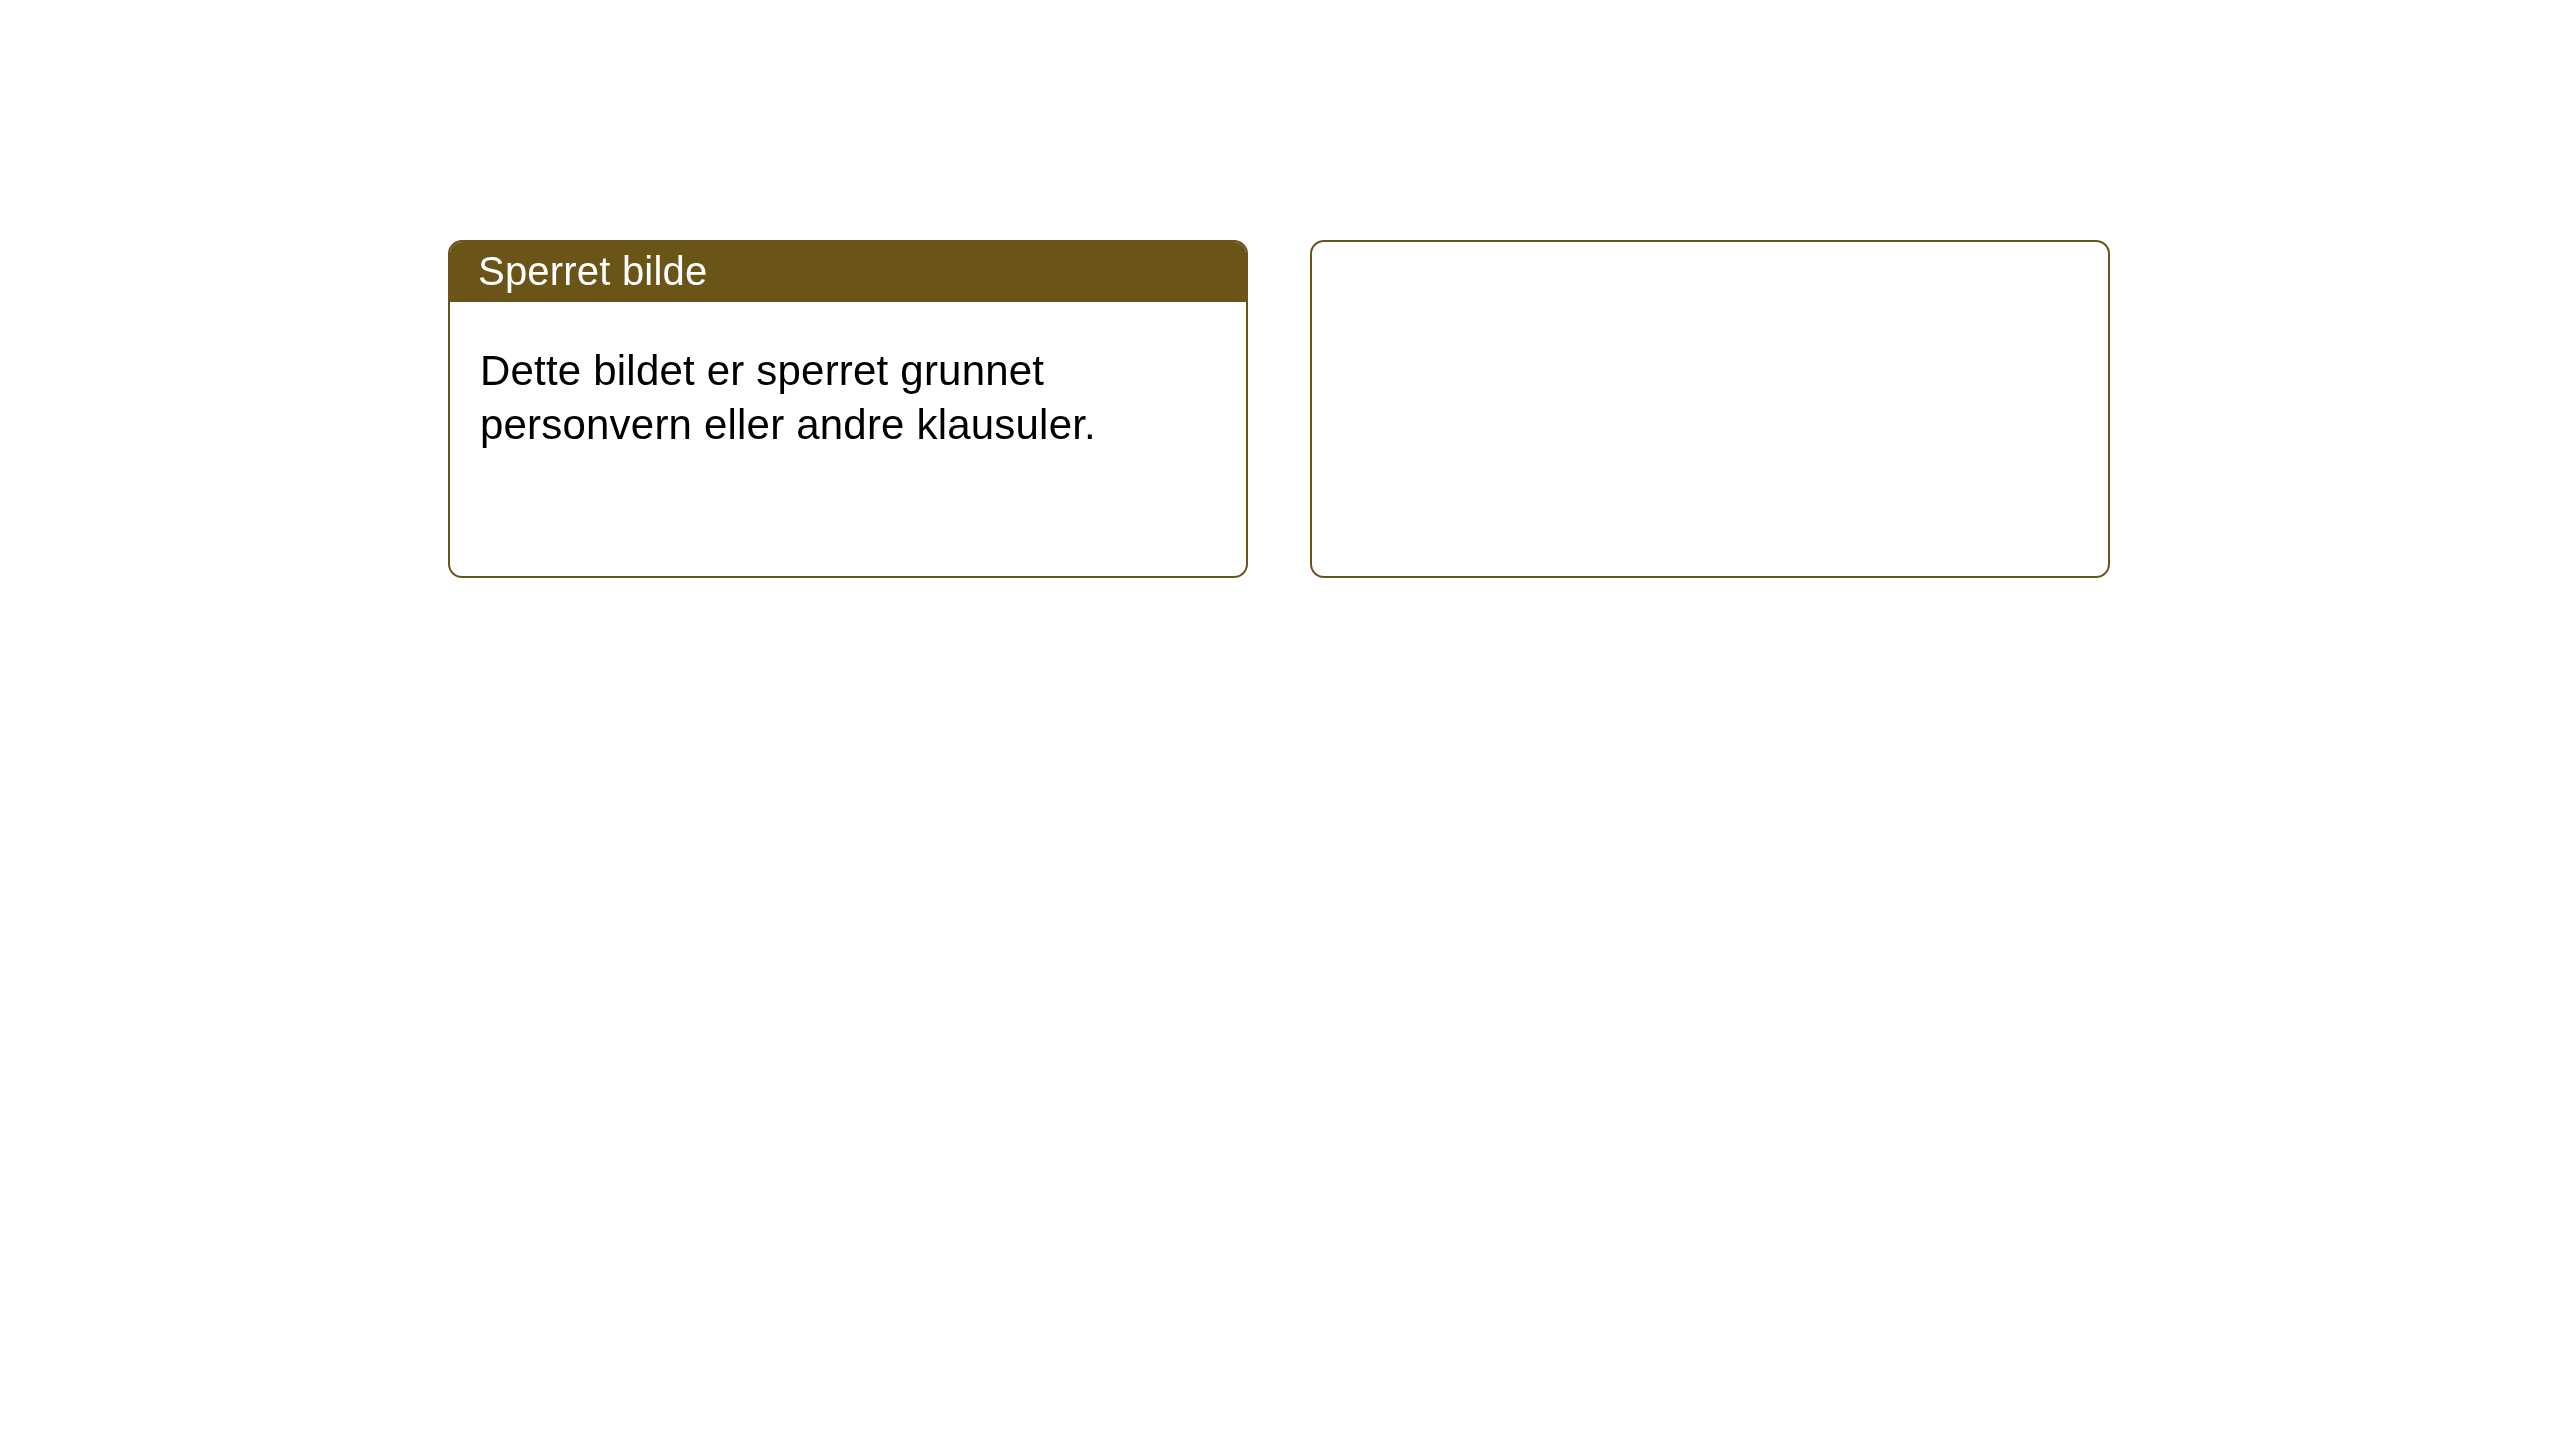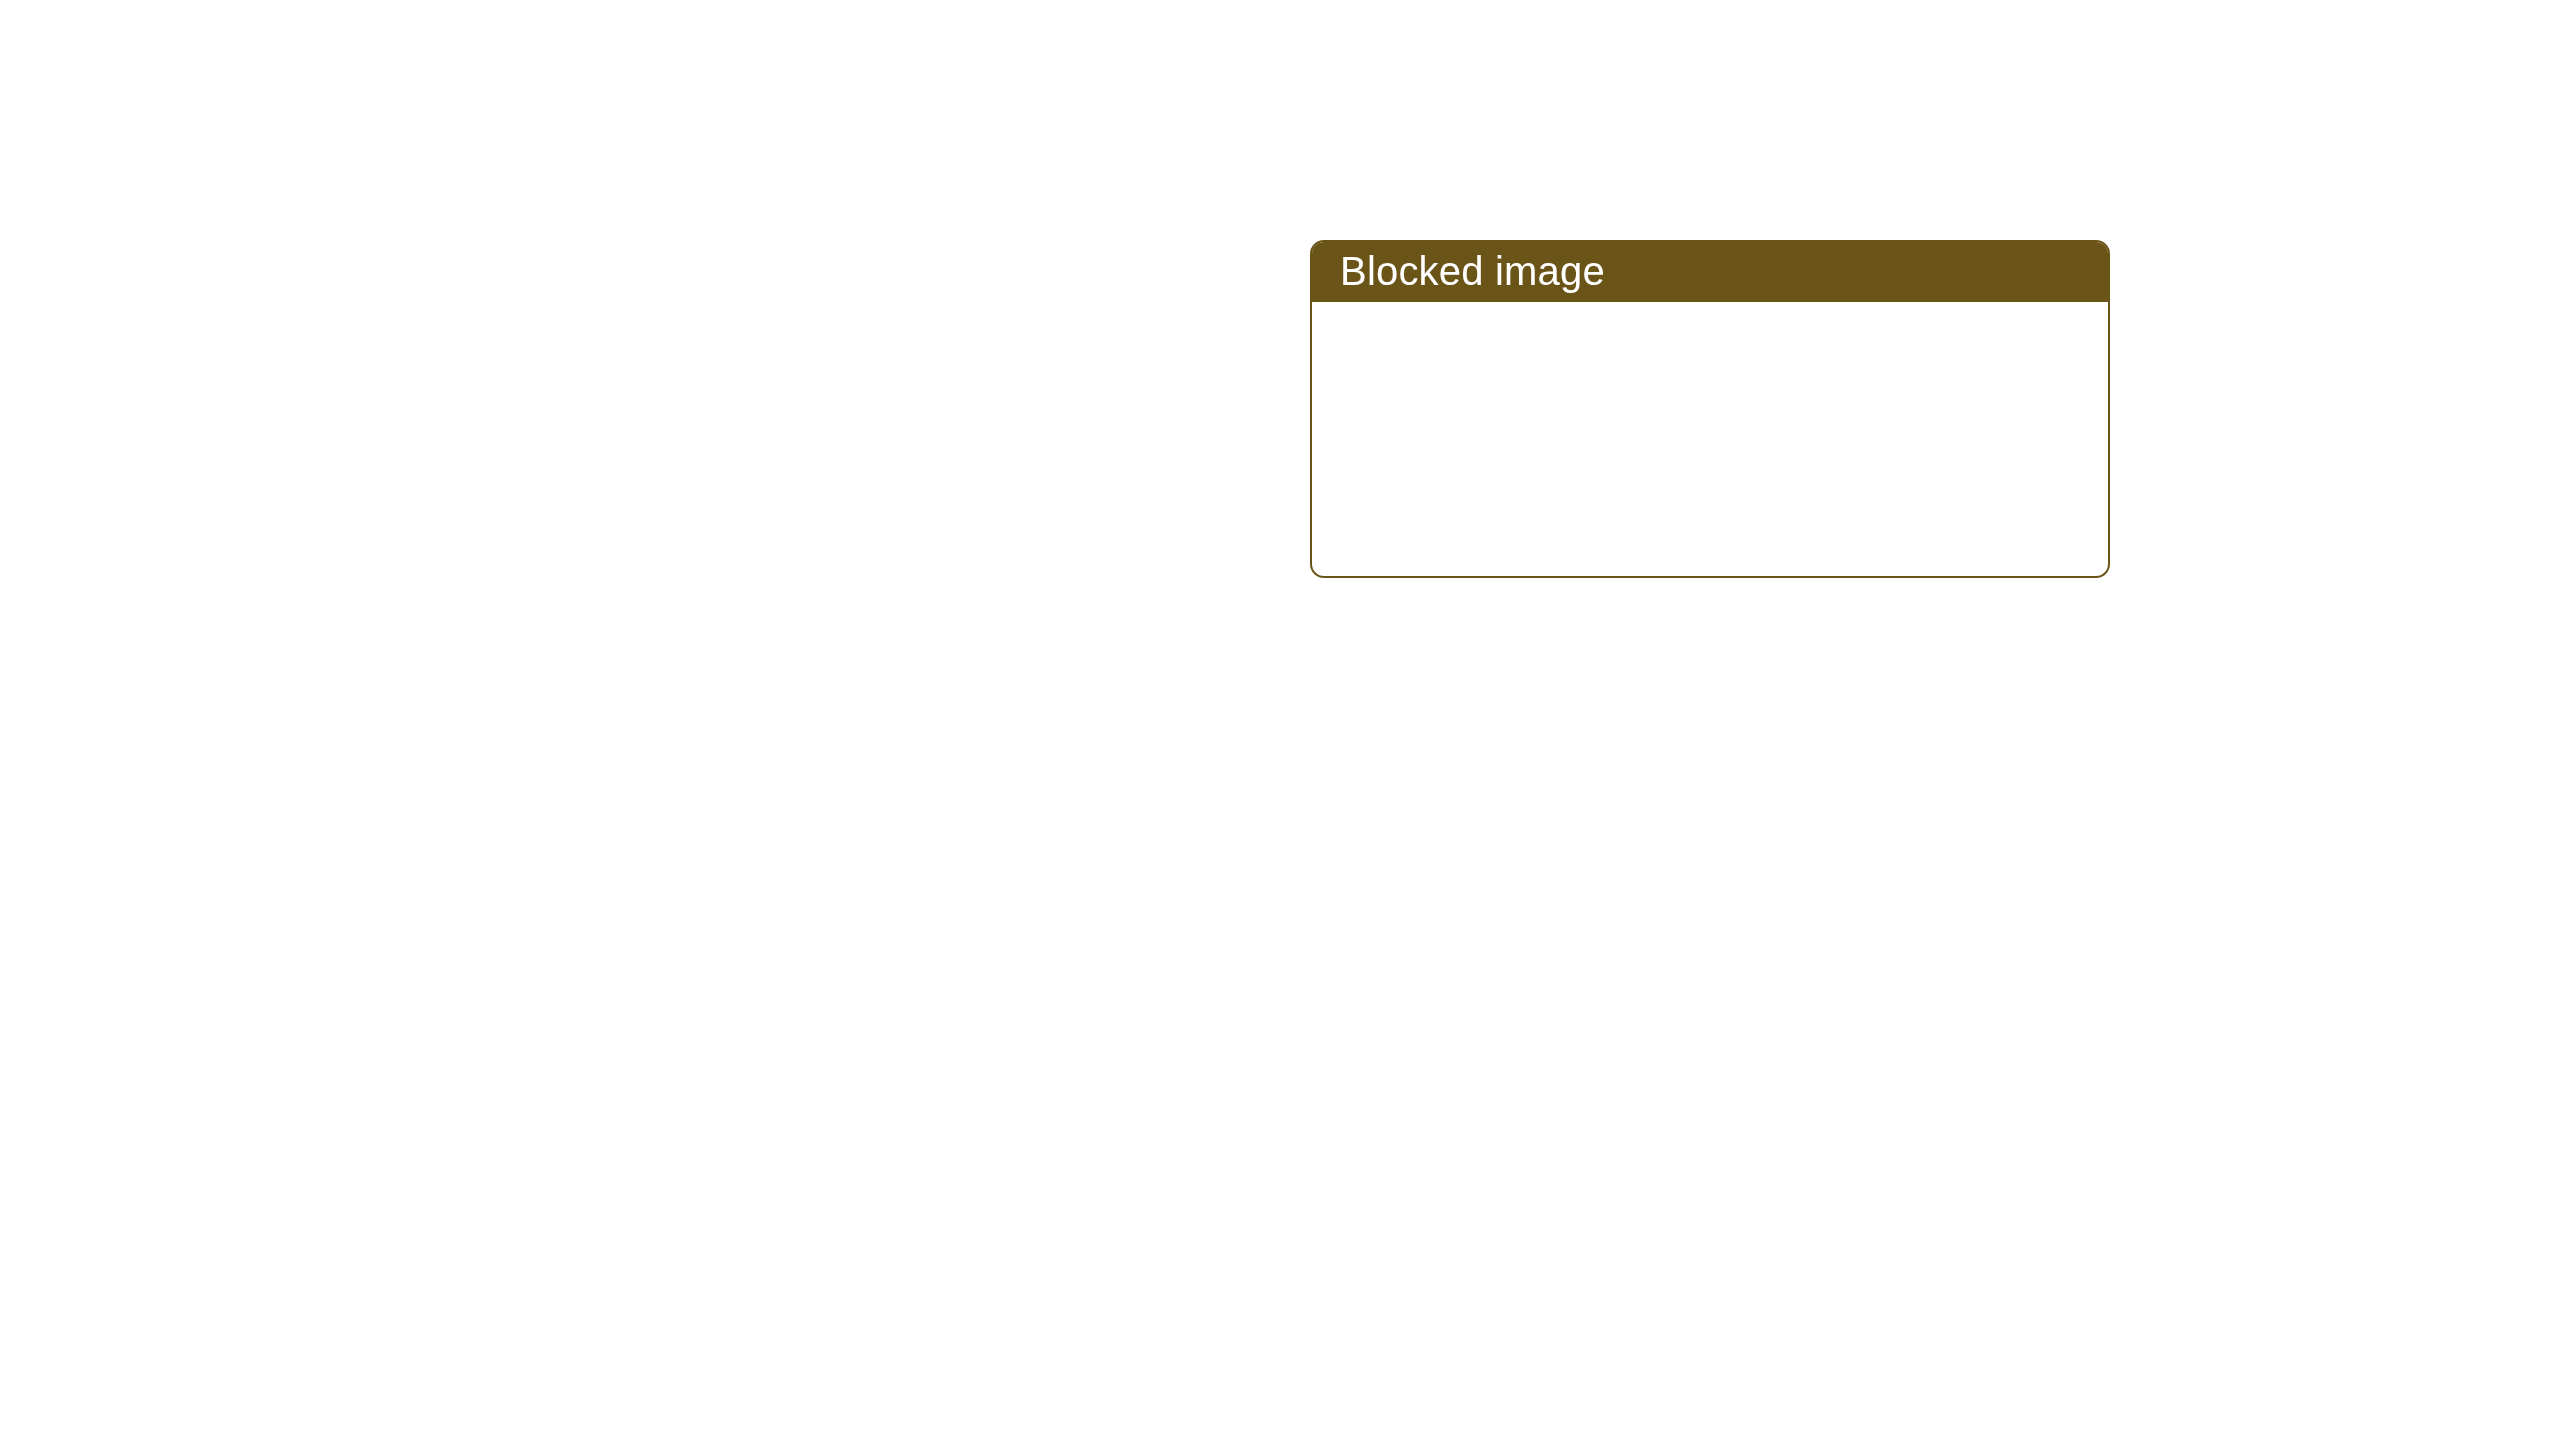--- a/index.html
+++ b/index.html
@@ -51,20 +51,24 @@
     color: #000000;
     white-space: pre-line;
     letter-spacing: 0.2px;
   }
 </style>
 </head>
 <body>
 
 <div class="stage">
 
+  <div class="notice-card card-no">
+    <div class="card-header">
+      <span>Sperret bilde</span>
+    </div>
+    <div class="card-body">Dette bildet er sperret grunnet
+personvern eller andre klausuler.</div>
+  </div>
 
   <div class="notice-card card-en">
-    <div class="card-header">
-      <span>Blocked image</span>
-    </div>
   </div>
 
 </div>
 
 </body></html>

